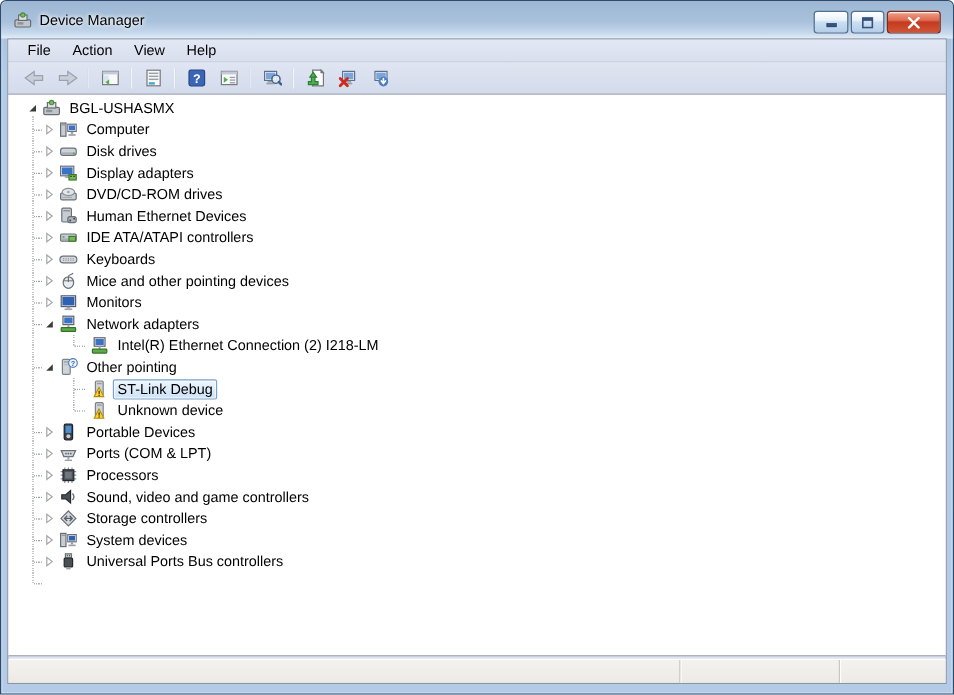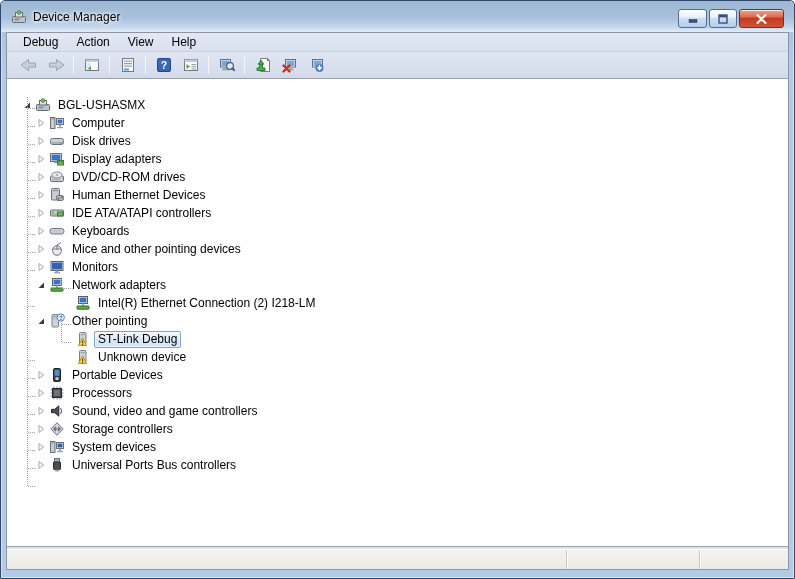--- a/index.html
+++ b/index.html
@@ -62,21 +62,21 @@
     border-bottom: 1px solid #97a0ad;
   }
   .tb-btn { width: 25px; height: 23px; display: flex; align-items: center; justify-content: center; margin: 0 1px; border-radius: 2px; }
   .tb-sep { width: 1px; height: 18px; background: #aab1be; border-right: 1px solid #f2f5fa; margin: 0 4px; }
 
   
   .content {
     flex: 1; background: #fff; position: relative; overflow: hidden;
     border-bottom: 1px solid #97a0ad;
   }
-  .tree { position: relative; padding-top: 17px; }
+  .tree { position: relative; padding-top: 2px; }
   .tree-row { height: 18px; display: flex; align-items: center; position: relative; }
   .tree-row.lvl0 { padding-left: 14px; }
   .tree-row.lvl1 { padding-left: 28px; }
   .tree-row.lvl2 { padding-left: 54px; }
   .expander { width: 12px; height: 12px; flex: 0 0 auto; display: flex; align-items: center; justify-content: center; }
   .tree-icon { width: 16px; height: 16px; flex: 0 0 auto; margin: 0 3px 0 2px; }
   .tree-label { padding: 1px 3px; white-space: nowrap; border: 1px solid transparent; border-radius: 2px; line-height: 13px; }
   .tree-label.selected {
     border-color: #7da2ce;
     background: linear-gradient(180deg, #f1f7fe 0%, #dcebfa 50%, #cfe3f6 100%);
@@ -129,21 +129,21 @@
       <div class="win-btn close">
         <svg width="11" height="10" viewBox="0 0 11 10">
             <path d="M1.5 1 L9.5 9 M9.5 1 L1.5 9" stroke="#fff" stroke-width="2" stroke-linecap="round"></path>
           </svg>
       </div>
     </div>
   </div>
 
   <div class="client">
     <div class="menubar">
-      <span class="menu-item">Debug</span>
+      <span class="menu-item">File</span>
       <span class="menu-item">Action</span>
       <span class="menu-item">View</span>
       <span class="menu-item">Help</span>
     </div>
 
     <div class="toolbar">
         <div class="tb-btn">
           <span style="display: flex;">
             <svg viewBox="0 0 20 16" width="20" height="16">
               <path d="M9.5 2.5 v3.5 h7 v4 h-7 v3.5 L2 8 Z" fill="#c9cfd8" stroke="#9aa2ae"></path>
@@ -460,20 +460,36 @@
               <svg width="10" height="10" viewBox="0 0 10 10">
                 <path d="M3 1.5 L7.5 5 L3 8.5 Z" fill="#ffffff" stroke="#a6a6a6"></path>
               </svg>
             </span>
             <span class="tree-icon"><svg viewBox="0 0 16 16" width="16" height="16">
                 <rect x="4.5" y="1.5" width="7" height="13" rx="1.3" fill="#3a3f45" stroke="#1e2226"></rect>
                 <rect x="5.6" y="2.8" width="4.8" height="6" fill="#4a8fd4"></rect>
                 <circle cx="8" cy="11.6" r="1.7" fill="#c8cdd3"></circle>
               </svg></span>
             <span class="tree-label">Portable Devices</span>
+          </div>
+          <div class="tree-row lvl1">
+            <span class="expander">
+              <svg width="10" height="10" viewBox="0 0 10 10">
+                <path d="M3 1.5 L7.5 5 L3 8.5 Z" fill="#ffffff" stroke="#a6a6a6"></path>
+              </svg>
+            </span>
+            <span class="tree-icon"><svg viewBox="0 0 16 16" width="16" height="16">
+                <path d="M2 5.5 L14 5.5 L11.8 10.5 L4.2 10.5 Z" fill="#cfd4da" stroke="#6b7077"></path>
+                <circle cx="6" cy="8" r="0.7" fill="#5a5f66"></circle>
+                <circle cx="8" cy="8" r="0.7" fill="#5a5f66"></circle>
+                <circle cx="10" cy="8" r="0.7" fill="#5a5f66"></circle>
+                <rect x="7.2" y="10.5" width="1.6" height="2.5" fill="#9aa0a6"></rect>
+                <rect x="5" y="13" width="6" height="1.2" fill="#9aa0a6"></rect>
+              </svg></span>
+            <span class="tree-label">Ports (COM &amp; LPT)</span>
           </div>
           <div class="tree-row lvl1">
             <span class="expander">
               <svg width="10" height="10" viewBox="0 0 10 10">
                 <path d="M3 1.5 L7.5 5 L3 8.5 Z" fill="#ffffff" stroke="#a6a6a6"></path>
               </svg>
             </span>
             <span class="tree-icon"><svg viewBox="0 0 16 16" width="16" height="16">
                 <path d="M5 1.5 v2 M8 1.5 v2 M11 1.5 v2 M5 12.5 v2 M8 12.5 v2 M11 12.5 v2 M1.5 5 h2 M1.5 8 h2 M1.5 11 h2 M12.5 5 h2 M12.5 8 h2 M12.5 11 h2" stroke="#8a8f95" stroke-width="1"></path>
                 <rect x="3.5" y="3.5" width="9" height="9" fill="#4a4f55" stroke="#25282c"></rect>

